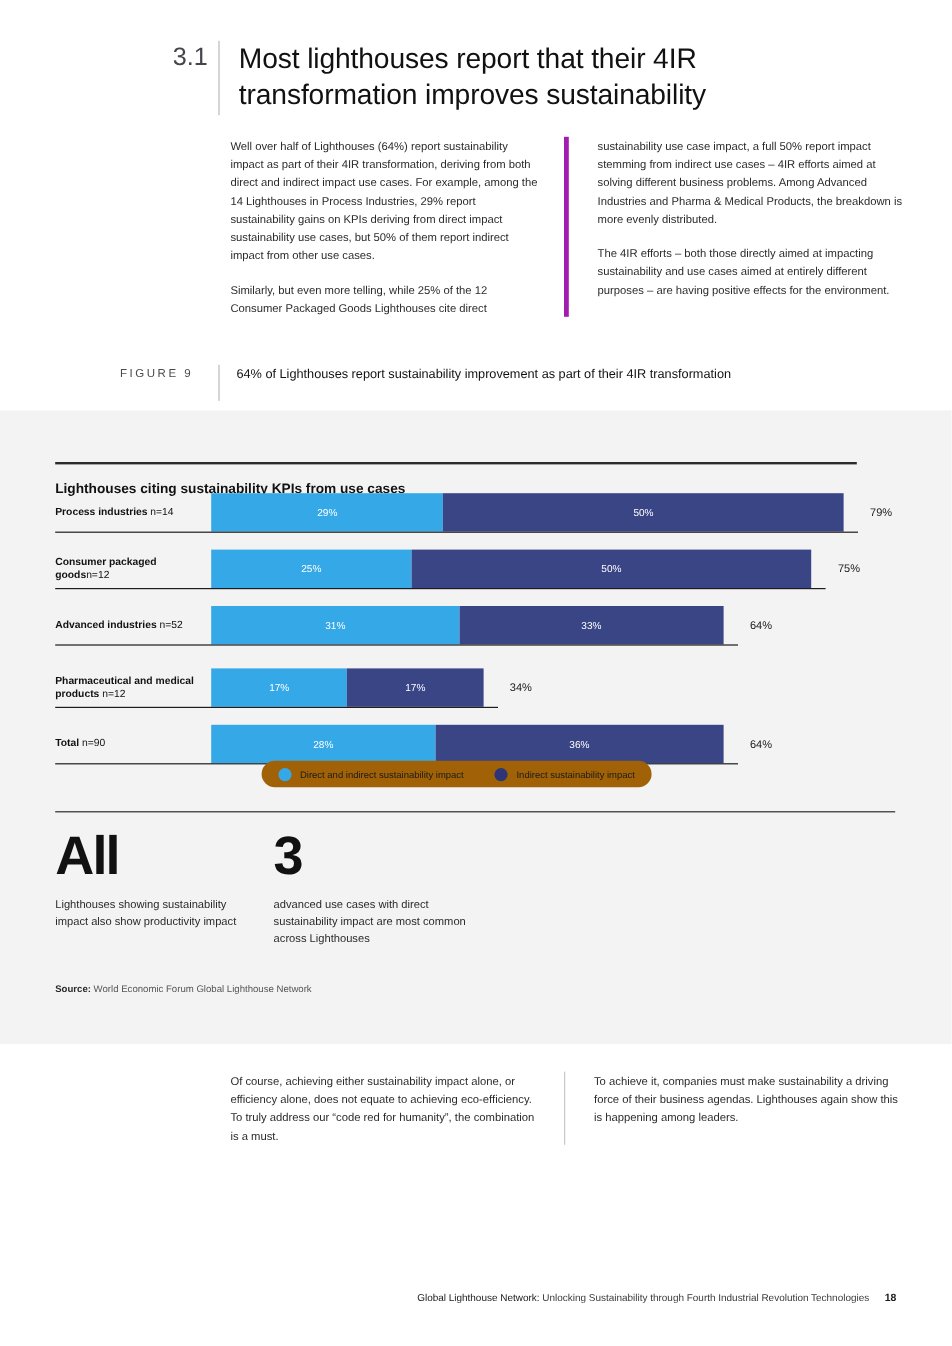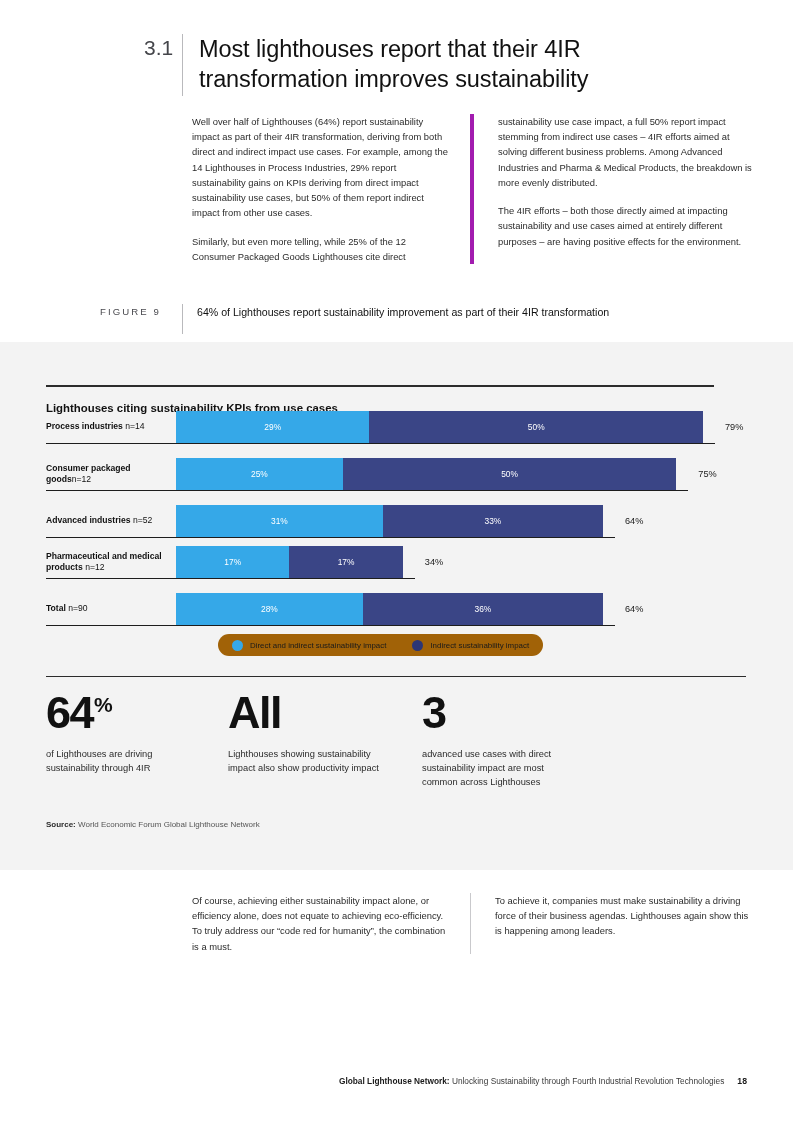--- a/index.html
+++ b/index.html
@@ -75,21 +75,21 @@
   .source b{font-weight:700;color:#2b2b2b;}
 
   
   .cols2{position:absolute;left:192px;top:893px;width:566px;display:flex;}
   .cols2 .col{width:258px;font-size:9.4px;line-height:1.62;color:#2b2b2b;}
   .cols2 .col.right{margin-left:20px;padding-left:24px;border-left:1px solid #c9c9cc;}
 
   
   .footer{position:absolute;left:0;top:1076px;width:793px;display:flex;justify-content:flex-end;align-items:center;padding-right:46px;box-sizing:border-box;}
   .footer .ftxt{font-size:8.3px;color:#3a3a3a;}
-  .footer .ftxt b{font-weight:700;color:#1a1a1a;margin-left:28px;}
+  .footer .ftxt b{font-weight:400;color:#1a1a1a;margin-left:28px;}
   .footer .pg{font-size:8.7px;font-weight:700;color:#1a1a1a;margin-left:13px;}
 </style>
 </head>
 <body>
 
 <div class="page">
 
   <div class="sec-head">
     <div class="sec-num">3.1</div>
     <div class="sec-rule"></div>
@@ -136,21 +136,21 @@
               <div><b>Consumer packaged goods</b><span class="n">n=12</span></div>
             </div>
             <div class="bars">
               <div class="seg a" style="width: 166.772px;">25%</div>
               <div class="seg b" style="width: 333.544px;">50%</div>
             </div>
             <div class="total" style="left: 698.316px;">75%</div>
             <div class="rowsep" style="top: 33px; width: 642.316px;"></div>
           </div>
         </div>
-        <div class="row" style="margin-bottom: 7px;">
+        <div class="row" style="margin-bottom: 18px;">
           <div class="row-inner">
             <div class="rowlabel">
               <div><b>Advanced industries</b><span class="n"> n=52</span></div>
             </div>
             <div class="bars">
               <div class="seg a" style="width: 206.797px;">31%</div>
               <div class="seg b" style="width: 220.139px;">33%</div>
             </div>
             <div class="total" style="left: 624.937px;">64%</div>
             <div class="rowsep" style="top: 33px; width: 568.937px;"></div>
@@ -191,27 +191,20 @@
       <span>Direct and indirect sustainability impact</span>
     </div>
     <div class="leg">
       <span class="dot b"></span>
       <span>Indirect sustainability impact</span>
     </div>
   </div>
 
   <div class="stats-hr"></div>
   <div class="stats">
-    <div class="stat">
-      <div class="big">
-        <span>64</span>
-        <span class="sup">%</span>
-      </div>
-      <div class="desc">of Lighthouses are driving sustainability through 4IR</div>
-    </div>
     <div class="stat">
       <div class="big">
         <span>All</span>
         <span class="sup"></span>
       </div>
       <div class="desc">Lighthouses showing sustainability impact also show productivity impact</div>
     </div>
     <div class="stat">
       <div class="big">
         <span>3</span>

